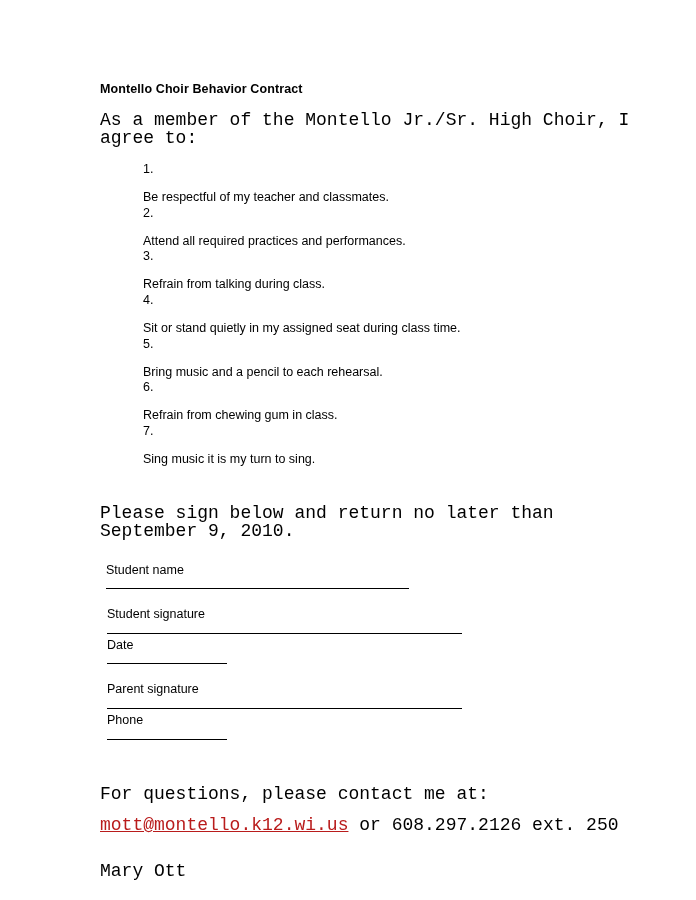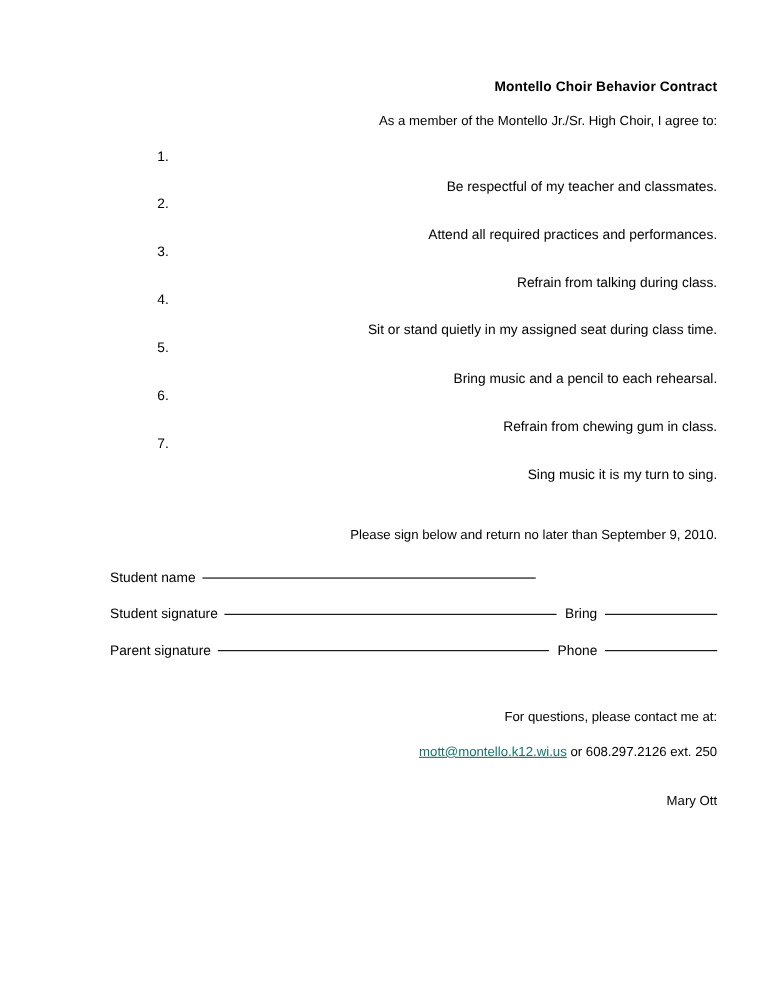--- a/index.html
+++ b/index.html
@@ -17,35 +17,35 @@
   .page {
     position: relative;
     width: 696px;
     height: 900px;
     background: #ffffff;
     overflow: hidden;
   }
   .content {
     position: absolute;
     left: 100px;
-    top: 72px;
+    top: 82px;
     width: 552px;
-    text-align: right;
   }
   .doc-title {
     font-size: 12.5px;
     font-weight: bold;
     line-height: 15px;
     margin: 0 0 15px 0;
     letter-spacing: 0.1px;
   }
   .para {
-    font-size: 12px;
+    font-size: 18px;
     line-height: 17.6px;
     margin: 0;
+    font-family: Liberation Mono, monospace;
   }
   .gap-sm { height: 14px; }
   .gap-md { height: 17px; }
   .gap-lg { height: 21px; }
   .gap-xl { height: 29px; }
 
   .rules-list {
     margin: 15px 0 0 0;
     padding: 0;
     list-style: none;
@@ -65,20 +65,21 @@
     flex: 1 1 auto;
     margin-top: 28px;
   }
 
   .field-row {
     display: flex;
     align-items: baseline;
     font-size: 12.5px;
     line-height: 17.6px;
     white-space: pre;
+    flex-direction: column;
   }
   .field-label { flex: 0 0 auto; }
   .field-rule {
     display: inline-block;
     border-bottom: 1.2px solid #000000;
     position: relative;
     top: -3px;
     height: 12px;
   }
   .rule-name  { width: 303px; margin-left: 6px; }
@@ -148,21 +149,21 @@
       <span class="field-label">Student name</span>
       <span class="field-rule rule-name"></span>
     </div>
 
     <div class="gap-sm"></div>
 
     <div class="field-row">
       <span class="field-label">Student signature</span>
       <span class="field-rule rule-sign"></span>
       <span class="spacer-inline"></span>
-      <span class="field-label">Bring</span>
+      <span class="field-label">Date</span>
       <span class="field-rule rule-date"></span>
     </div>
 
     <div class="gap-sm"></div>
 
     <div class="field-row">
       <span class="field-label">Parent signature</span>
       <span class="field-rule rule-psign"></span>
       <span class="spacer-inline"></span>
       <span class="field-label">Phone</span>
@@ -171,21 +172,21 @@
 
     <div class="gap-sm"></div>
 
 
     <div class="gap-xl"></div>
 
     <p class="para">For questions, please contact me at:</p>
 
     <div class="gap-sm"></div>
 
-    <p class="para"><a class="email-link" href="#" style="color: #0f766e;">mott@montello.k12.wi.us</a><span> or 608.297.2126 ext. 250</span></p>
+    <p class="para"><a class="email-link" href="#" style="color: #b91c1c;">mott@montello.k12.wi.us</a><span> or 608.297.2126 ext. 250</span></p>
 
     <div class="gap-sm"></div>
 
 
     <div class="gap-sm"></div>
 
     <p class="para">Mary Ott</p>
 
   </div>
 </div>

